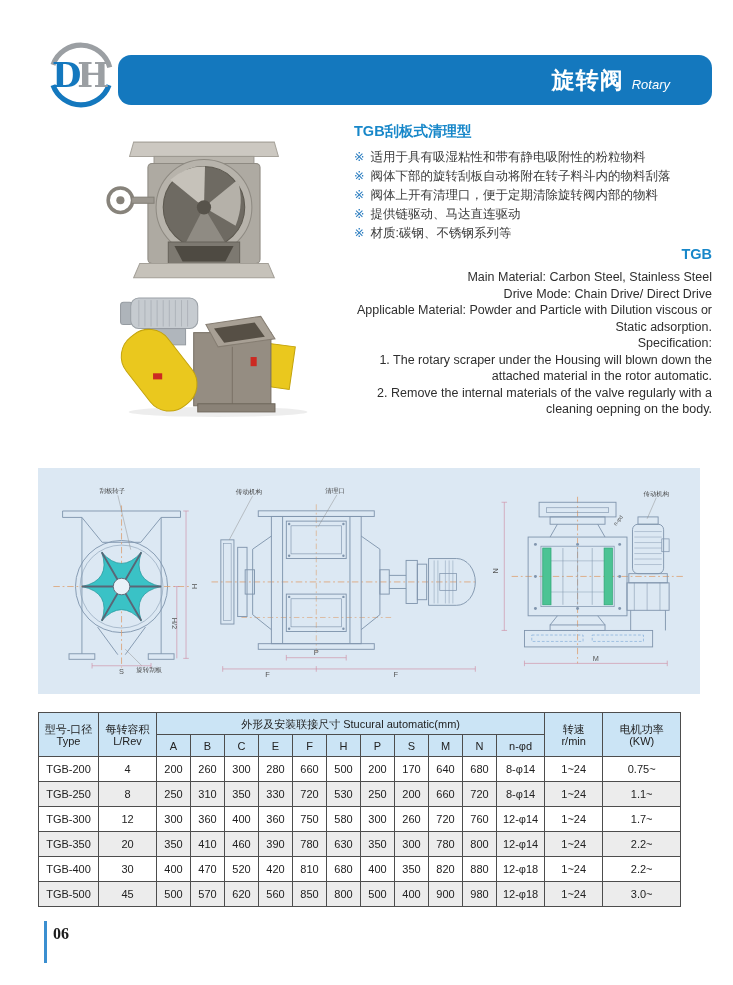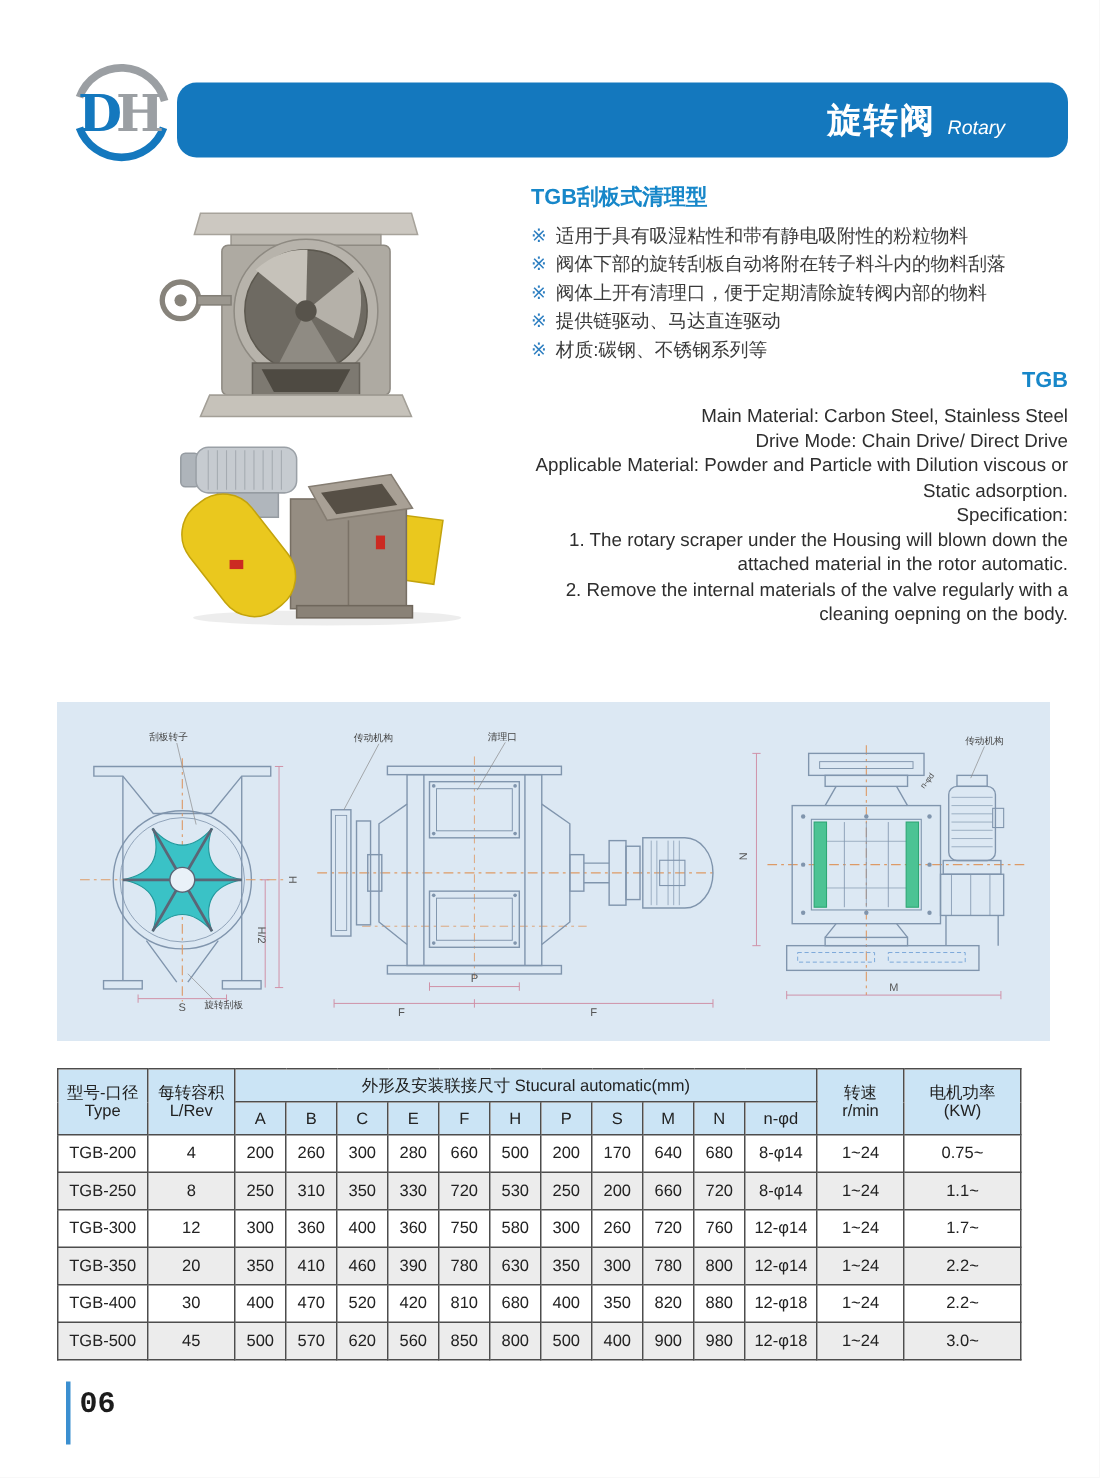--- a/index.html
+++ b/index.html
@@ -45,22 +45,22 @@
   #spec-table th,#spec-table td{
     border:1px solid #4d4d4d;text-align:center;vertical-align:middle;
     padding:0;font-weight:normal;overflow:hidden;white-space:nowrap;
   }
   #spec-table thead th{background:#cbe4f5;height:21px;font-size:11px;line-height:12px;}
   #spec-table tbody td{height:24px;background:#fff;}
   #spec-table tbody tr.alt td{background:#ececec;}
   
   #footer-bar{position:absolute;left:44px;top:921px;width:3px;height:42px;background:#3b8fd0;}
   #page-num{
-    position:absolute;left:53px;top:925px;font-family:Liberation Mono, monospace;
-    font-weight:bold;font-size:20px;color:#1c1c1c;
+    position:absolute;left:53px;top:925px;font-family:Liberation Serif, serif;
+    font-weight:bold;font-size:16px;color:#1c1c1c;
   }
 </style>
 </head>
 <body>
 
 <div id="page">
 
   <svg id="logo" viewBox="0 0 76 68">
     <path d="M10.7,24.1 A29,29 0 0 1 66,26.5" fill="none" stroke="#9b9fa3" stroke-width="5"></path>
     <path d="M65.3,43.9 A29,29 0 0 1 10.7,43.9" fill="none" stroke="#1478be" stroke-width="5"></path>

